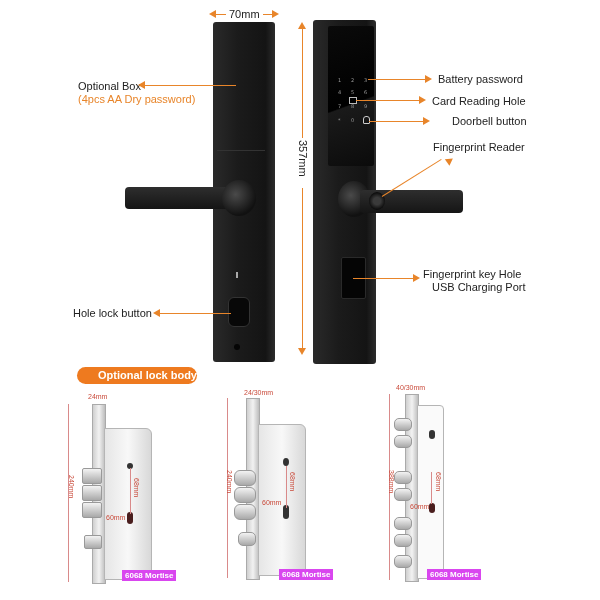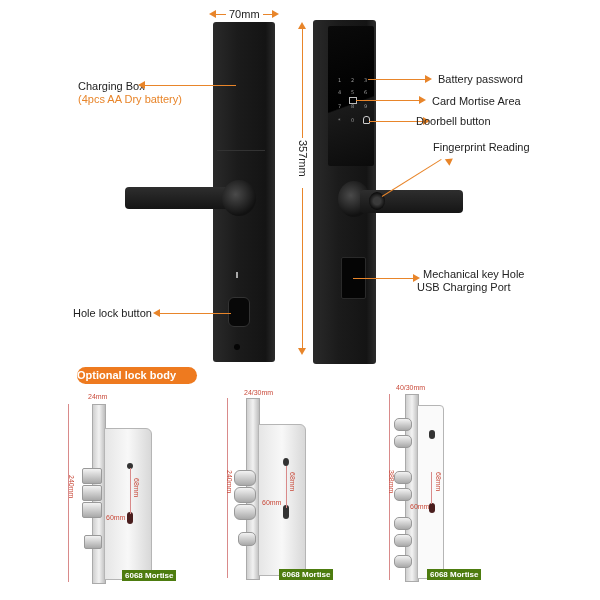--- a/index.html
+++ b/index.html
@@ -11,22 +11,22 @@
   .vline{position:absolute;width:1px;background:#e8852a;}
   .arrR{position:absolute;width:0;height:0;border-top:4px solid transparent;border-bottom:4px solid transparent;border-left:7px solid #e8852a;}
   .arrL{position:absolute;width:0;height:0;border-top:4px solid transparent;border-bottom:4px solid transparent;border-right:7px solid #e8852a;}
   .arrU{position:absolute;width:0;height:0;border-left:4px solid transparent;border-right:4px solid transparent;border-bottom:7px solid #e8852a;}
   .arrD{position:absolute;width:0;height:0;border-left:4px solid transparent;border-right:4px solid transparent;border-top:7px solid #e8852a;}
   .panel{position:absolute;background:linear-gradient(90deg,#2a2a2a 0%,#1b1b1b 40%,#141414 85%,#2c2c2c 100%);border-radius:3px;}
   .handle{position:absolute;background:linear-gradient(180deg,#2e2e2e,#151515);border-radius:4px;}
   .rosette{position:absolute;border-radius:50%;background:radial-gradient(circle at 40% 40%,#4a4a4a,#111 70%);}
   .glass{position:absolute;background:linear-gradient(160deg,#0a0a0a 0%,#000 55%,#1a1a1a 56%,#0b0b0b 100%);border-radius:2px;}
   .key{position:absolute;color:#9a9a9a;font-size:5px;font-family:"DejaVu Sans",sans-serif;}
-  .pill{position:absolute;background:#ee7a1f;color:#fff;font-weight:bold;font-size:11px;border-radius:10px;text-align:left;}
-  .mort-tag{position:absolute;background:#4d7c0f;color:#fff;font-size:8px;font-weight:bold;padding:1px 3px;}
+  .pill{position:absolute;background:#ee7a1f;color:#fff;font-weight:bold;font-size:11px;border-radius:10px;text-align:right;}
+  .mort-tag{position:absolute;background:#d946ef;color:#fff;font-size:8px;font-weight:bold;padding:1px 3px;}
   .dim{position:absolute;color:#c94a3a;font-size:7px;white-space:nowrap;}
   .dimv{position:absolute;color:#c94a3a;font-size:7px;white-space:nowrap;transform:rotate(90deg);transform-origin:left top;}
   .dimline{position:absolute;background:#d98a8a;}
   .mplate{position:absolute;background:linear-gradient(90deg,#cfcfcf,#f2f2f2 50%,#bdbdbd);border:1px solid #aaa;}
   .mcase{position:absolute;background:linear-gradient(90deg,#e6e6e6,#f8f8f8 50%,#d8d8d8);border:1px solid #b5b5b5;border-radius:0 6px 6px 0;}
   .bolt{position:absolute;background:linear-gradient(180deg,#f3f3f3,#a9a9a9);border:1px solid #999;border-radius:2px;}
   .hole{position:absolute;background:#333;border-radius:50%;}
 </style>
 </head>
 <body>
@@ -51,22 +51,22 @@
   <div class="panel" style="left:213px;top:22px;width:62px;height:340px;"></div>
   <div class="abs" style="left:217px;top:150px;width:48px;height:1px;background:#333;"></div>
   <div class="handle" style="left:125px;top:187px;width:112px;height:22px;"></div>
   <div class="rosette" style="left:222px;top:180px;width:34px;height:36px;"></div>
   <div class="abs" style="left:236px;top:272px;width:2px;height:6px;background:#aaa;"></div>
   <div class="abs" style="left:228px;top:297px;width:20px;height:28px;background:#080808;border-radius:6px;border:1px solid #333;"></div>
   <div class="abs" style="left:234px;top:344px;width:6px;height:6px;background:#050505;border-radius:50%;"></div>
 </div>
 
 <div>
-  <div class="lbl" style="left:78px;top:80px;">Charging Box</div>
-  <div class="lbl orange" style="left:78px;top:93px;">(4pcs AA Dry battery)</div>
+  <div class="lbl" style="left:78px;top:80px;">Optional Box</div>
+  <div class="lbl orange" style="left:78px;top:93px;">(4pcs AA Dry password)</div>
   <div class="arrL" style="left:138px;top:81px;"></div>
   <div class="line" style="left:144px;top:85px;width:92px;"></div>
 </div>
 
 <div>
   <div class="lbl" style="left:73px;top:307px;">Hole lock button</div>
   <div class="arrL" style="left:153px;top:309px;"></div>
   <div class="line" style="left:159px;top:313px;width:72px;"></div>
 </div>
 
@@ -93,37 +93,37 @@
 </div>
 
 <div>
   <div class="line" style="left:368px;top:79px;width:57px;"></div>
   <div class="arrR" style="left:425px;top:75px;"></div>
   <div class="lbl" style="left:438px;top:73px;">Battery password</div>
 </div>
 <div>
   <div class="line" style="left:356px;top:100px;width:64px;"></div>
   <div class="arrR" style="left:419px;top:96px;"></div>
-  <div class="lbl" style="left:432px;top:95px;">Card Mortise Area</div>
+  <div class="lbl" style="left:432px;top:95px;">Card Reading Hole</div>
 </div>
 <div>
   <div class="line" style="left:369px;top:121px;width:55px;"></div>
   <div class="arrR" style="left:423px;top:117px;"></div>
-  <div class="lbl" style="left:416px;top:115px;">Doorbell button</div>
+  <div class="lbl" style="left:452px;top:115px;">Doorbell button</div>
 </div>
 <div>
-  <div class="lbl" style="left:433px;top:141px;">Fingerprint Reading</div>
+  <div class="lbl" style="left:433px;top:141px;">Fingerprint Reader</div>
   <div class="abs" style="left:382px;top:176px;width:70px;height:1px;background:#e8852a;transform:rotate(-32deg);transform-origin:left center;top:196px;"></div>
   <div class="arrU" style="left:446px;top:157px;transform:rotate(55deg);"></div>
 </div>
 <div>
   <div class="line" style="left:353px;top:278px;width:60px;"></div>
   <div class="arrR" style="left:413px;top:274px;"></div>
-  <div class="lbl" style="left:423px;top:268px;">Mechanical key Hole</div>
-  <div class="lbl" style="left:417px;top:281px;">USB Charging Port</div>
+  <div class="lbl" style="left:423px;top:268px;">Fingerprint key Hole</div>
+  <div class="lbl" style="left:432px;top:281px;">USB Charging Port</div>
 </div>
 
 <div class="pill" style="left:77px;top:367px;width:120px;height:17px;line-height:17px;">Optional lock body</div>
 
 <div>
   <div class="dim" style="left:88px;top:393px;">24mm</div>
   <div class="dimline" style="left:68px;top:404px;width:1px;height:178px;"></div>
   <div class="dimv" style="left:75px;top:475px;">240mm</div>
   <div class="mplate" style="left:92px;top:404px;width:12px;height:178px;"></div>
   <div class="mcase" style="left:104px;top:428px;width:46px;height:150px;"></div>

